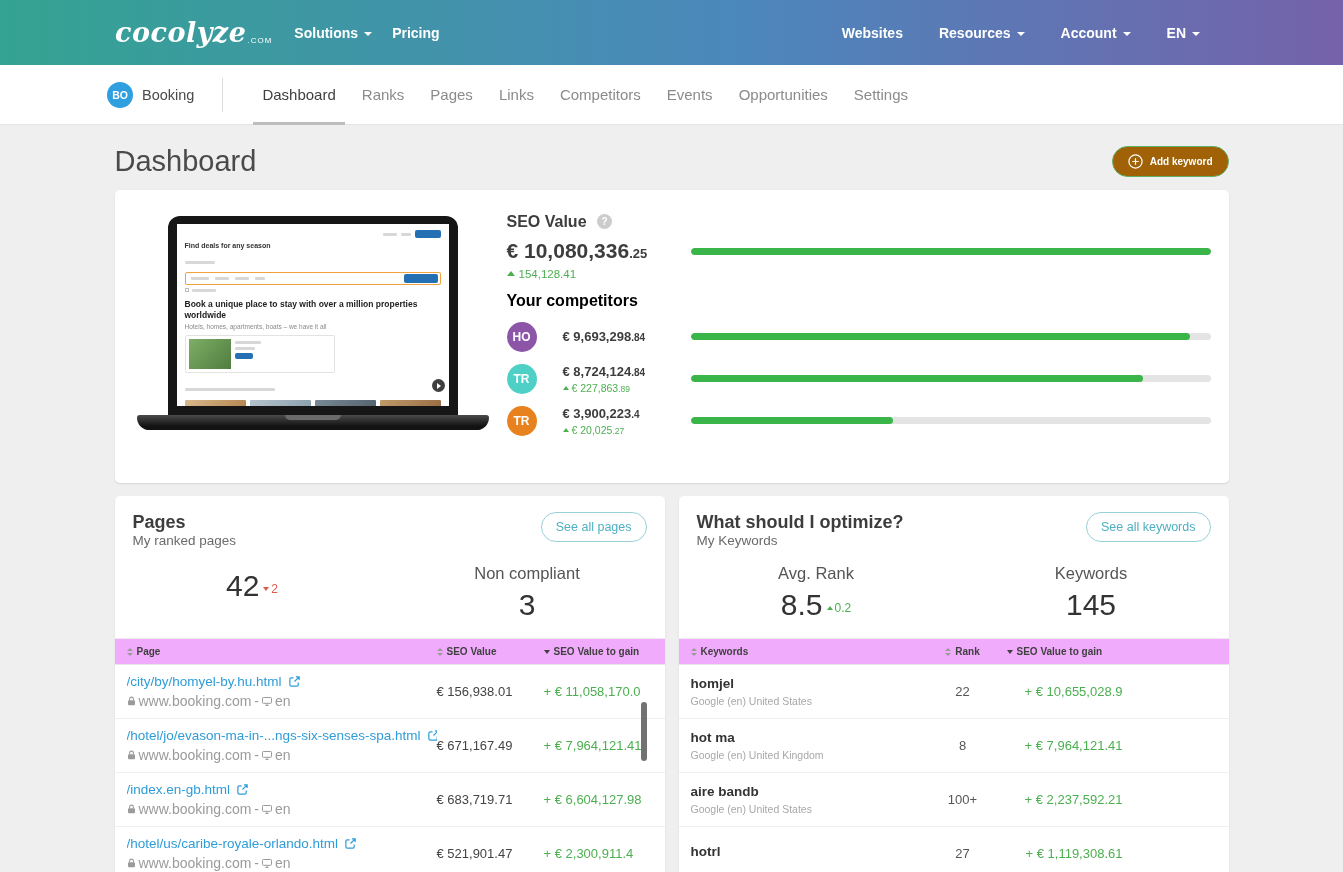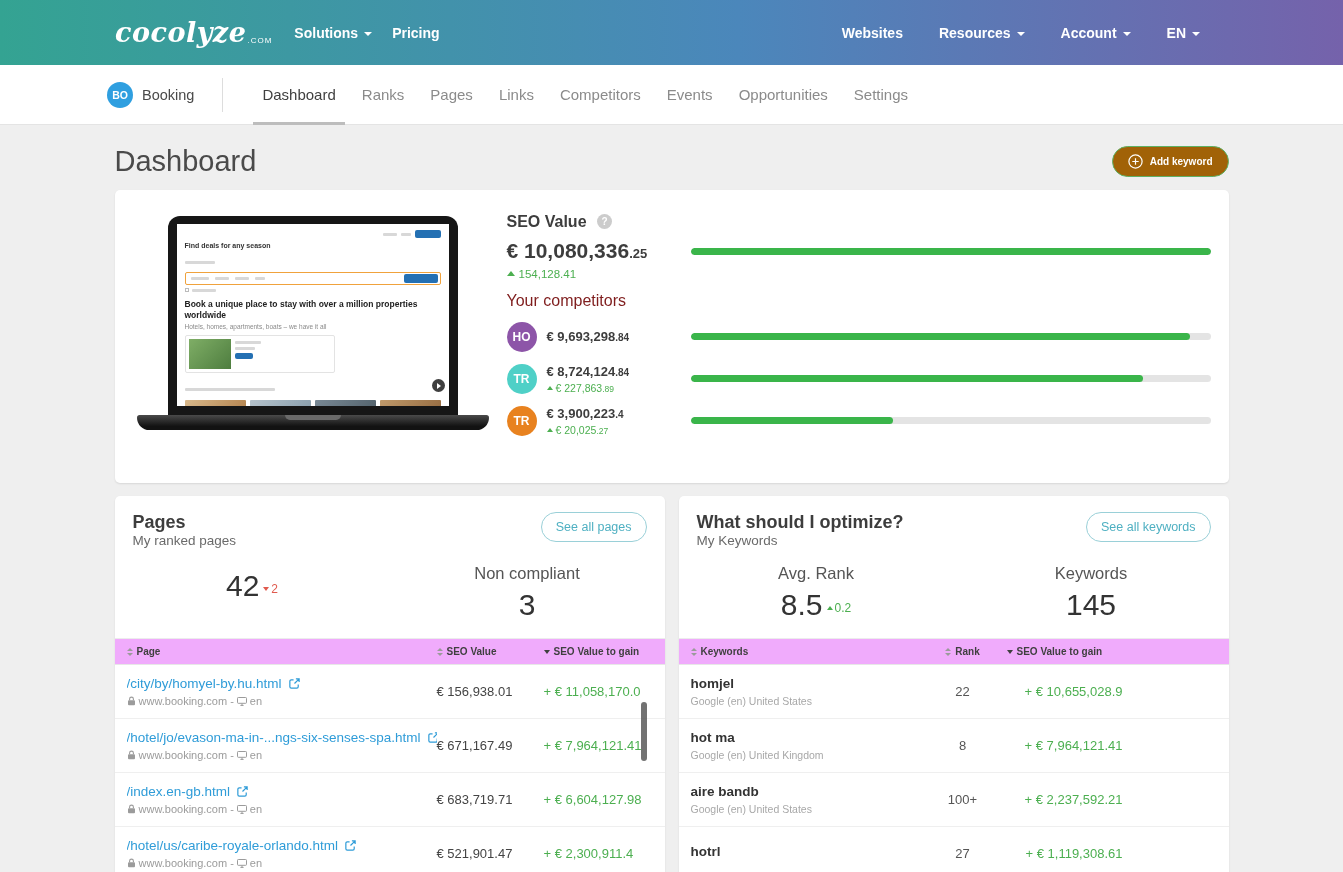--- a/index.html
+++ b/index.html
@@ -77,23 +77,23 @@
   .bar{height:7px;background:#e4e4e4;border-radius:4px;overflow:hidden}
   .bar i{display:block;height:100%;background:#3ab54a;border-radius:4px}
   .seo-title{font-size:16px;font-weight:700;color:#3d3d3d;margin:0;display:inline;vertical-align:middle}
   .help{display:inline-flex;width:15px;height:15px;border-radius:50%;background:#ccc;color:#fff;font-size:10px;font-weight:700;
     align-items:center;justify-content:center;margin-left:6px;vertical-align:middle;cursor:pointer}
   .big-val{font-size:21px;font-weight:700;color:#3d3d3d;white-space:nowrap}
   .big-val small{font-size:13px;font-weight:700}
   .delta{font-size:11.5px;color:#4caf50;display:flex;align-items:center;gap:4px;margin-top:5px}
   .tri-up{width:0;height:0;border-left:4px solid transparent;border-right:4px solid transparent;border-bottom:5px solid #4caf50;display:inline-block}
   .tri-down{width:0;height:0;border-left:4px solid transparent;border-right:4px solid transparent;border-top:5px solid #e05a4e;display:inline-block}
-  .comp-title{font-size:16px;font-weight:400;color:#7f1d1d;margin:12px 0 12px}
+  .comp-title{font-size:16px;font-weight:700;color:#000000;margin:12px 0 12px}
   .comp-row{display:flex;align-items:center;margin-bottom:12px}
-  .comp{display:flex;align-items:center;gap:10px}
+  .comp{display:flex;align-items:center;gap:26px}
   .avatar{width:30px;height:30px;border-radius:50%;color:#fff;font-size:12px;font-weight:700;display:flex;align-items:center;justify-content:center;flex:none}
   .comp-val{font-size:13px;font-weight:700;color:#3d3d3d;white-space:nowrap}
   .comp-val small{font-size:10px}
   .comp-delta{font-size:10.5px;color:#4caf50;display:flex;gap:3px;align-items:center;margin-top:3px}
   .comp-delta small{font-size:8.5px}
   
   .cards-row{display:flex;gap:14px;margin-top:13px}
   .bcard{flex:1;height:404px;position:relative;overflow:hidden}
   .bhead{display:flex;justify-content:space-between;align-items:flex-start;padding:16px 18px 0}
   .btitle{font-size:18px;font-weight:700;color:#3d3d3d;margin:0}
@@ -117,21 +117,21 @@
   .sort .u{border-bottom:3.5px solid #9a9a9a}
   .sort .d{border-top:3.5px solid #9a9a9a}
   .sorted{width:0;height:0;border-left:3.5px solid transparent;border-right:3.5px solid transparent;border-top:4.5px solid #3f3f3f;margin-right:4px}
   .prow,.krow{display:flex;align-items:center;height:54px;border-bottom:1px solid #efefef}
   .pc-page{width:322px;flex:none;padding-left:12px;min-width:0}
   .pc-val{width:107px;flex:none}
   .pc-gain{flex:1;min-width:0;white-space:nowrap;overflow:hidden}
   .plinkrow{display:flex;align-items:center;gap:6px;white-space:nowrap;overflow:hidden}
   .plink{font-size:13.5px;color:#2f9cd8;text-decoration:none;white-space:nowrap}
   .ext{color:#2f9cd8;display:inline-flex;flex:none;cursor:pointer}
-  .pmeta{font-size:11px;color:#9b9b9b;display:flex;align-items:center;gap:3px;margin-top:4px}
+  .pmeta{font-size:14px;color:#9b9b9b;display:flex;align-items:center;gap:3px;margin-top:4px}
   .pval{font-size:13px;color:#444}
   .pgain{font-size:13px;color:#4caf50}
   .kc-kw{width:240px;flex:none;padding-left:12px;min-width:0}
   .kc-rank{width:88px;flex:none;text-align:center;justify-content:center}
   .kc-gain{flex:1;min-width:0;text-align:right;padding-right:106px}
   .kc-gain.hcell{justify-content:flex-start;padding-right:0}
   .kword{font-size:13.5px;font-weight:700;color:#333;white-space:nowrap;overflow:hidden}
   .kloc{font-size:10.5px;color:#a8a8a8;margin-top:4px;white-space:nowrap}
   .krank{font-size:13px;color:#555}
   .kgain{font-size:13px;color:#4caf50;white-space:nowrap}

